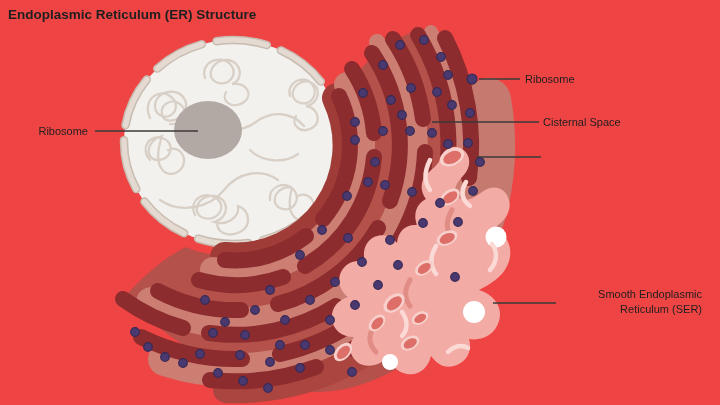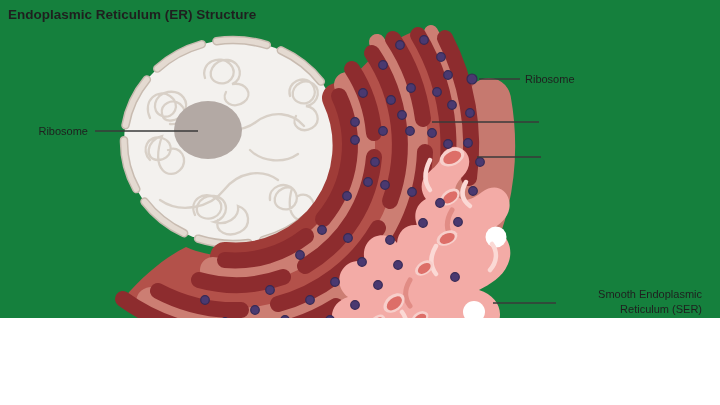--- a/index.html
+++ b/index.html
@@ -1,16 +1,16 @@
 <!DOCTYPE html>
 <html style="--ink: #1f1f1f; --leader: #3a3a3a; --rer-dark: #8d2c2e; --rer-mid: #b3514a; --rer-salmon: #cc7e73; --rer-wash: #c6796f; --rer-rim: #aa463f; --rer-inner: #a03c38; --ser-pink: #f3aba6; --ser-rim: #f7cfcb; --ser-mouth: #dd6e68; --ser-highlight: #fbd9d5; --ser-shade: #e18c85; --ribosome: #4a3970; --ribosome-edge: #362a56; --nucleus-fill: #f3f1ee; --chromatin: #d8d0c7; --envelope: #e4dad1; --envelope-edge: #c8bbb0; --nucleolus: #b3a9a4;"><head>
 <meta charset="utf-8">
 <style>
   html,body{margin:0;padding:0;background:#fff;}
-  .stage{position:relative;width:720px;height:318px;background:#15803d;overflow:hidden;
+  .stage{position:relative;width:720px;height:405px;background:#ef4444;overflow:hidden;
          font-family:"Liberation Sans",sans-serif;}
   .stage svg{position:absolute;left:0;top:0;}
   .title{position:absolute;left:8px;top:7px;font-size:13.5px;font-weight:700;color:var(--ink);}
   .lbl{position:absolute;font-size:11px;font-weight:400;color:var(--ink);line-height:15px;}
   .lbl.nucleus{left:10px;top:124px;width:78px;text-align:right;}
   .lbl.ribosome{left:525px;top:72px;}
   .lbl.cisternal{left:543px;top:115px;}
   .lbl.rer{left:540px;top:142px;width:150px;text-align:center;}
   .lbl.ser{left:552px;top:287px;width:150px;text-align:right;}
   .leader{stroke:var(--leader);stroke-width:1.7;}
@@ -218,14 +218,15 @@
       <line class="leader" x1="479" y1="79" x2="520" y2="79"></line>
       <line class="leader" x1="432" y1="122" x2="539" y2="122"></line>
       <line class="leader" x1="477" y1="157" x2="541" y2="157"></line>
       <line class="leader" x1="493" y1="303" x2="556" y2="303"></line>
     </g>
   </svg>
 
   <div class="title">Endoplasmic Reticulum (ER) Structure</div>
   <div class="lbl nucleus">Ribosome</div>
   <div class="lbl ribosome">Ribosome</div>
+  <div class="lbl cisternal">Cisternal Space</div>
   <div class="lbl ser">Smooth Endoplasmic Reticulum (SER)</div>
 </div>
 
 </body></html>

